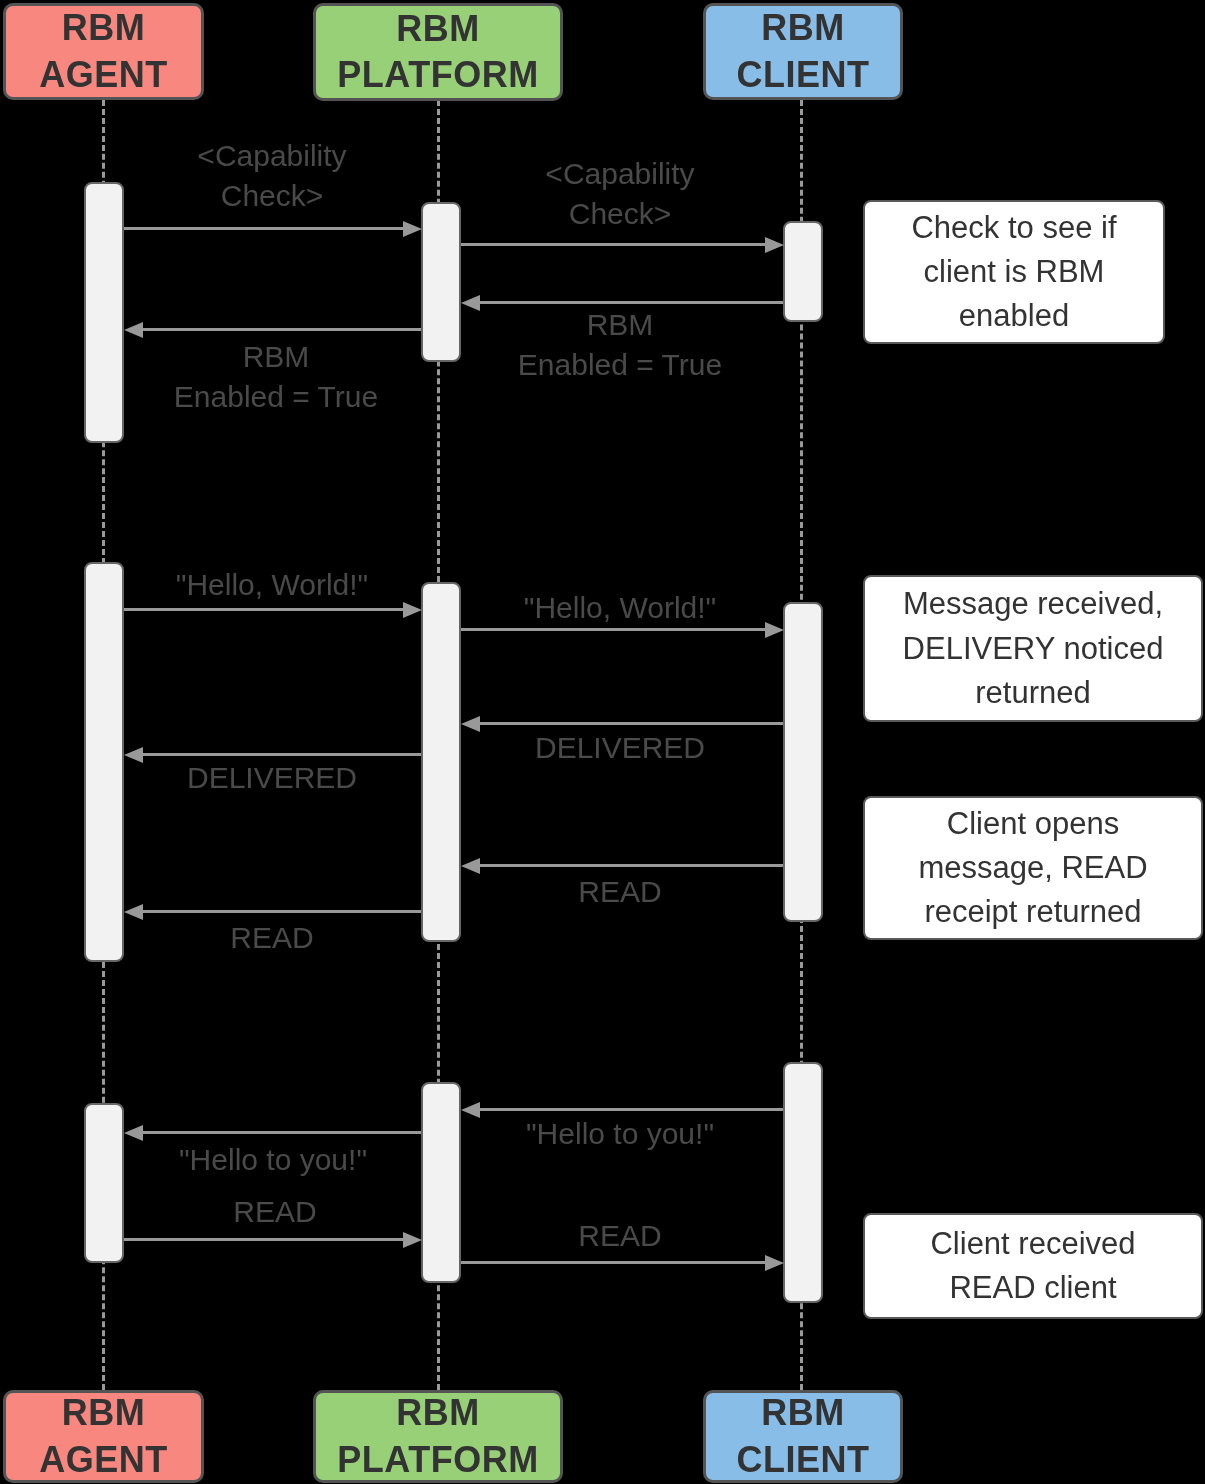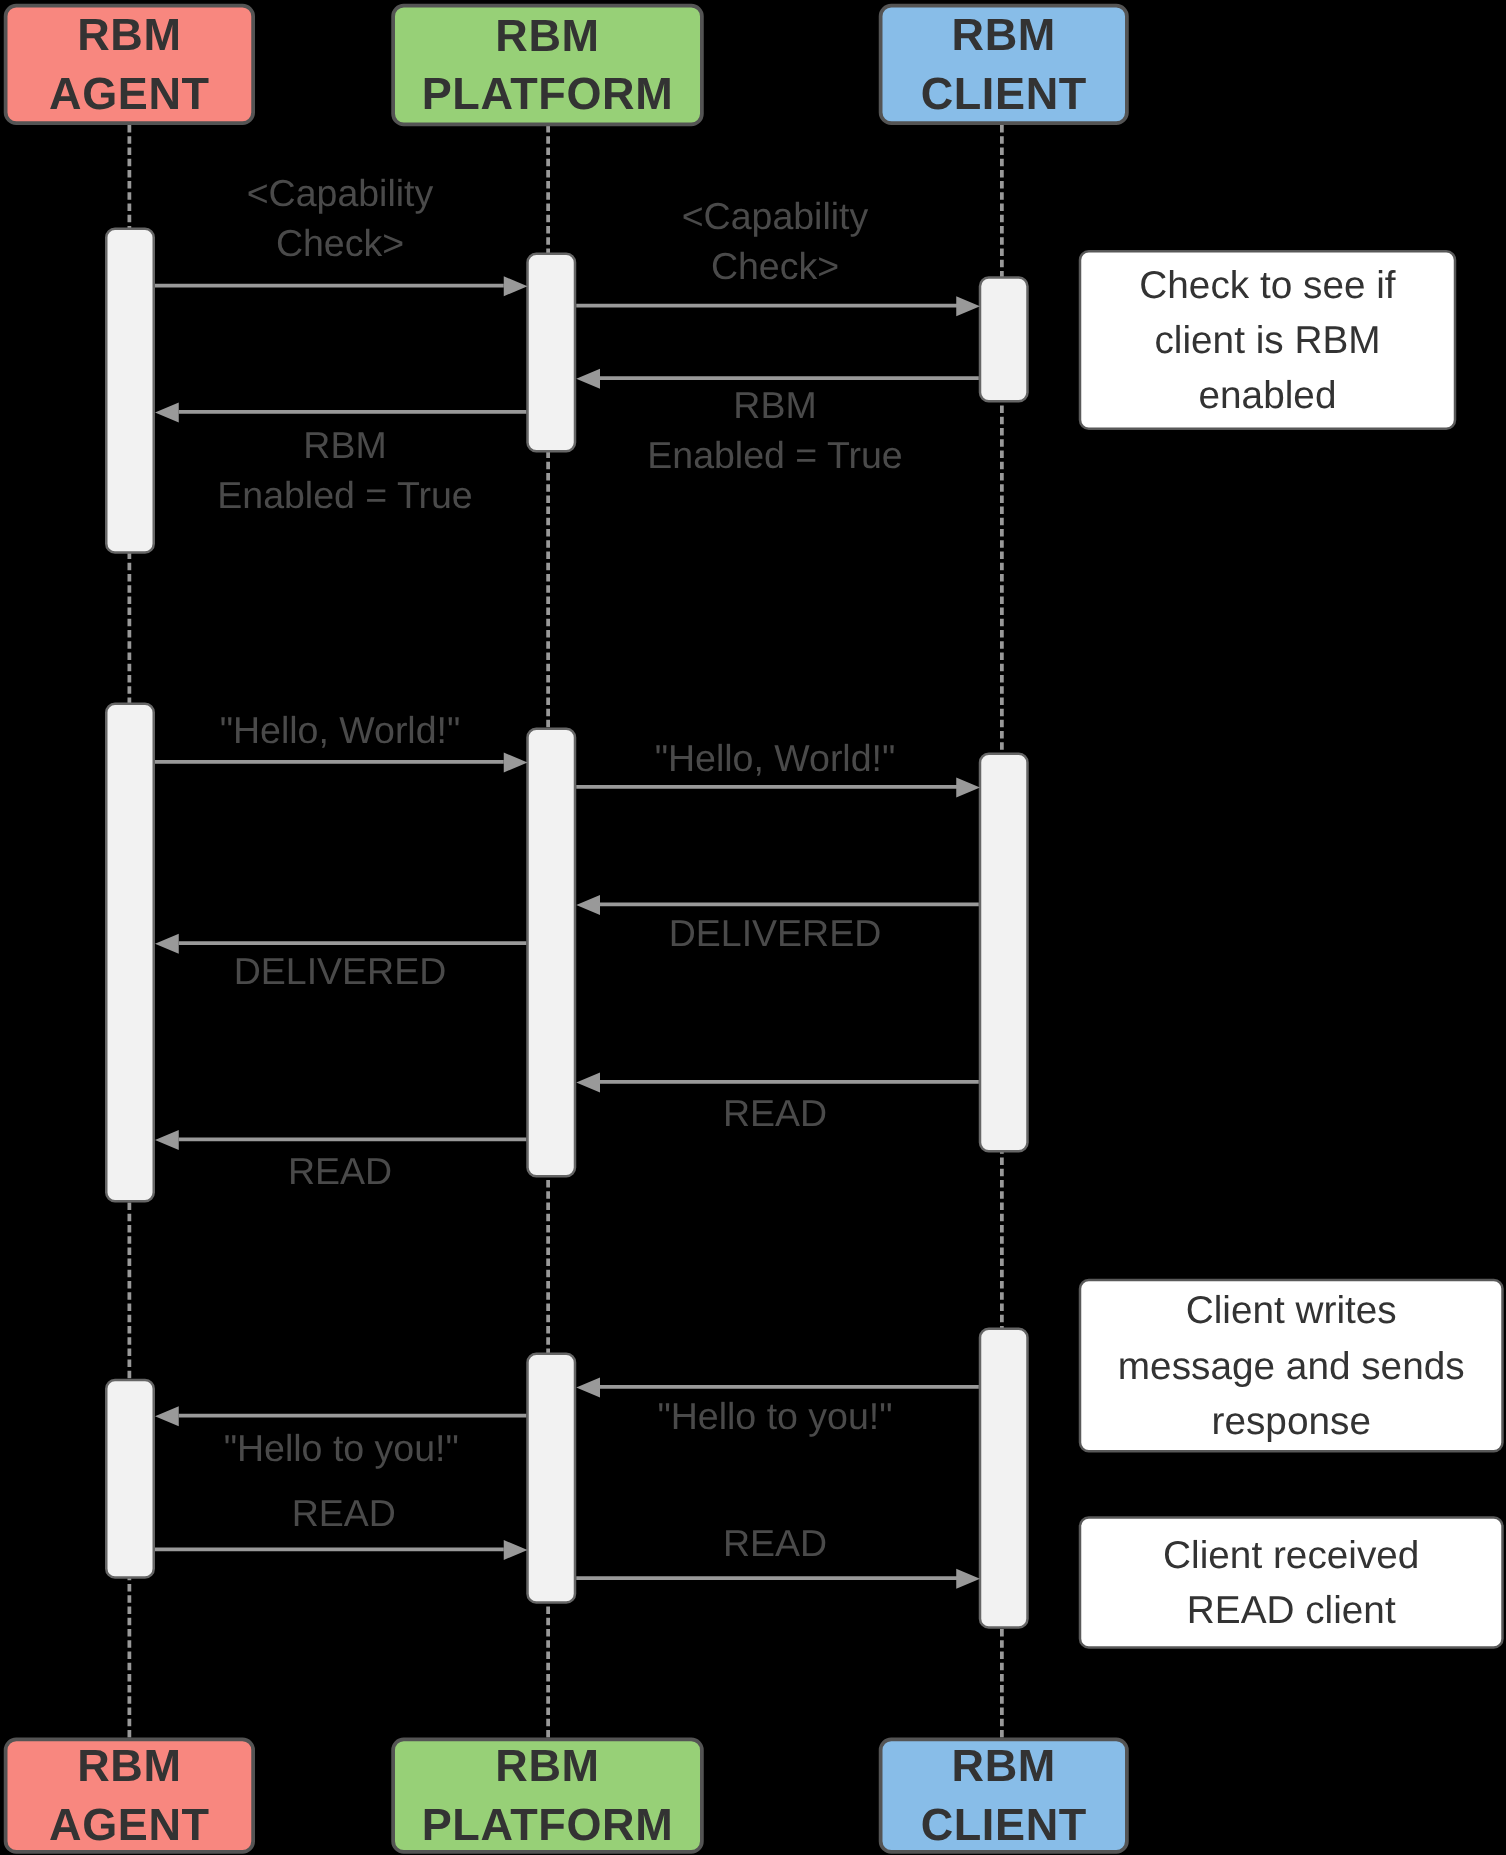--- a/index.html
+++ b/index.html
@@ -103,23 +103,26 @@
   <div class="msg" style="left:620px;top:872px">READ</div>
   <div class="msg" style="left:272px;top:918px">READ</div>
   <div class="msg" style="left:620px;top:1114px">"Hello to you!"</div>
   <div class="msg" style="left:273px;top:1140px">"Hello to you!"</div>
   <div class="msg" style="left:275px;top:1192px">READ</div>
   <div class="msg" style="left:620px;top:1216px">READ</div>
 
   <div class="note" style="left:863px;top:200px;width:302px;height:144px">Check to see if
 client is RBM
 enabled</div>
-  <div class="note" style="left:863px;top:1023px;width:340px;height:139px">Client writes
-message and sends
-response</div>
+  <div class="note" style="left:863px;top:575px;width:340px;height:147px">Message received,
+DELIVERY noticed
+returned</div>
+  <div class="note" style="left:863px;top:796px;width:340px;height:144px">Client opens
+message, READ
+receipt returned</div>
   <div class="note" style="left:863px;top:1213px;width:340px;height:106px">Client received
 READ client</div>
 
   <div class="actor agent" style="left:3px;top:3px;width:201px;height:97px">
     <span class="actor-label">RBM
 AGENT</span>
   </div>
   <div class="actor platform" style="left:313px;top:3px;width:250px;height:98px">
     <span class="actor-label">RBM
 PLATFORM</span>

